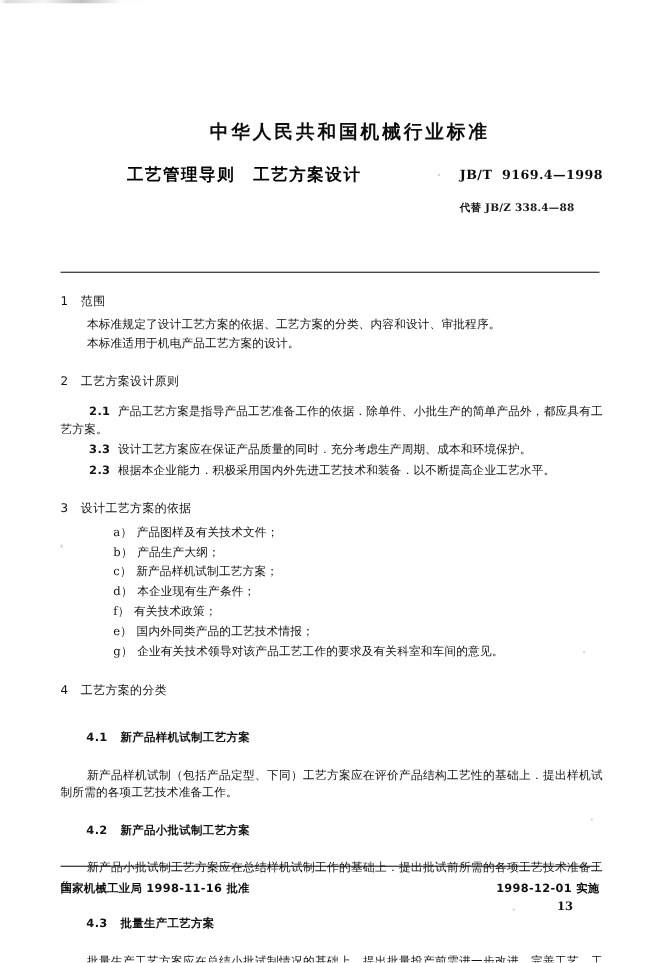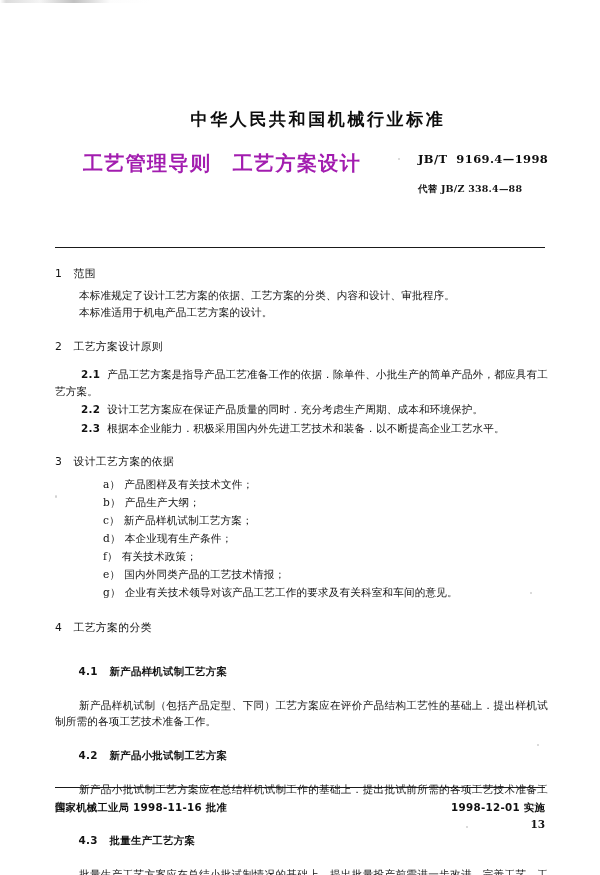--- a/index.html
+++ b/index.html
@@ -57,23 +57,23 @@
   .title-block {
     position: absolute;
     top: 150px;
     left: 52px;
     width: 340px;
     text-align: center;
   }
   .doc-title {
     font-family: Liberation Sans, sans-serif;
     font-weight: 700;
-    font-size: 20px;
+    font-size: 15px;
     letter-spacing: 1.4px;
-    color: #a21caf;
+    color: #000000;
     white-space: pre;
   }
   .doc-subtitle-en {
     margin-top: 13px;
     font-family: "DejaVu Serif", "Liberation Serif", serif;
     font-weight: 700;
     font-size: 10.5px;
     letter-spacing: 0.3px;
     line-height: 15px;
     color: #121212;
@@ -211,21 +211,21 @@
     text-align: right;
     font-family: "DejaVu Sans", "Liberation Sans", sans-serif;
     font-weight: 700;
     font-size: 10.3px;
     letter-spacing: 0.3px;
     color: #101010;
     white-space: pre;
   }
   .page-number {
     position: absolute;
-    right: 0;
+    right: 24px;
     top: 17px;
     font-family: "DejaVu Serif", "Liberation Serif", serif;
     font-weight: 700;
     font-size: 10.5px;
     color: #151515;
   }
 
   
   .speck {
     position: absolute;
@@ -264,21 +264,21 @@
     <div class="sec-gap"></div>
 
     <div class="sec-head">2　工艺方案设计原则</div>
 
     <div class="sec-gap-sm"></div>
 
     <div class="numbered">
       <span class="num">2.1</span><span>产品工艺方案是指导产品工艺准备工作的依据．除单件、小批生产的简单产品外，都应具有工艺方案。</span>
     </div>
     <div class="numbered">
-      <span class="num">2.2</span><span>设计工艺方案应在保证产品质量的同时．充分考虑生产周期、成本和环境保护。</span>
+      <span class="num">3.3</span><span>设计工艺方案应在保证产品质量的同时．充分考虑生产周期、成本和环境保护。</span>
     </div>
     <div class="numbered">
       <span class="num">2.3</span><span>根据本企业能力．积极采用国内外先进工艺技术和装备．以不断提高企业工艺水平。</span>
     </div>
 
     <div class="sec-gap"></div>
 
     <div class="sec-head">3　设计工艺方案的依据</div>
 
     <ul class="alpha-list">

